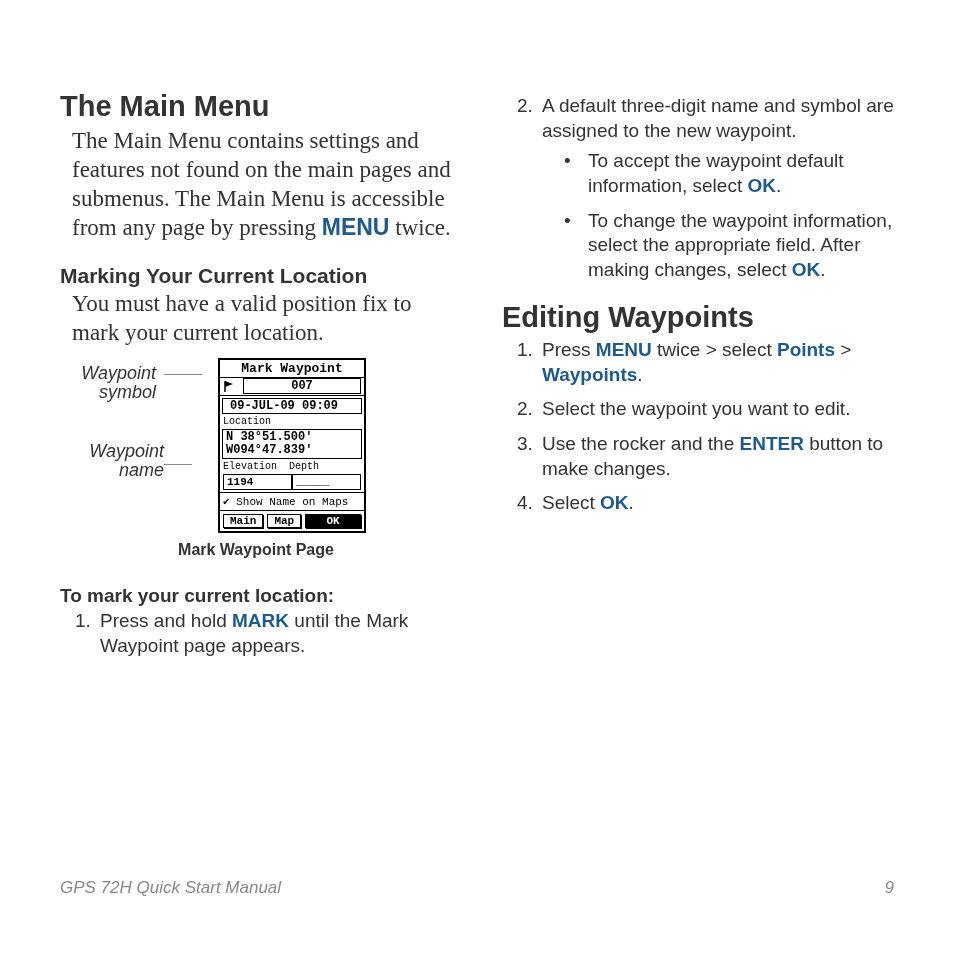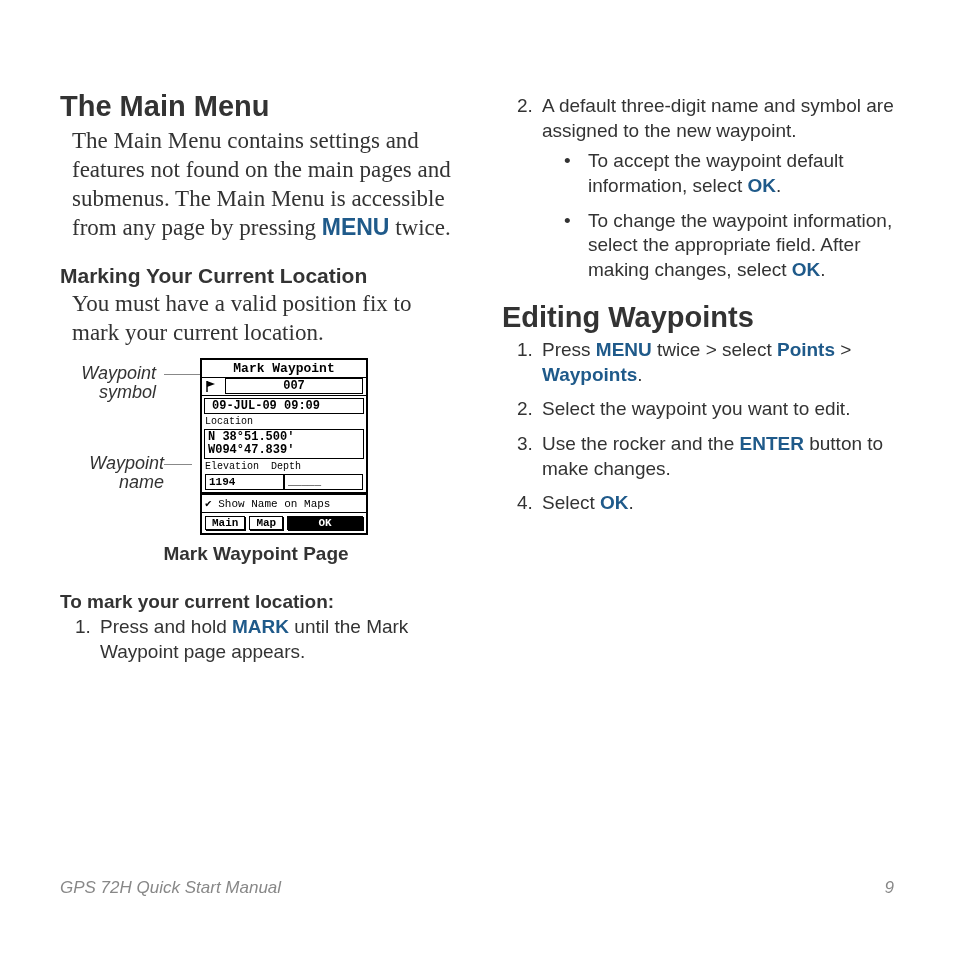--- a/index.html
+++ b/index.html
@@ -102,49 +102,49 @@
   }
   .label-symbol {
     position: absolute;
     right: 8px;
     top: 6px;
     line-height: 1.1;
   }
   .label-name {
     position: absolute;
     right: 0;
-    top: 96px;
+    top: 84px;
     line-height: 1.1;
   }
   .label-line1 {
     position: absolute;
     width: 38px;
     height: 1px;
     background: #888;
     right: -38px;
     top: 16px;
   }
   .label-line2 {
     position: absolute;
     width: 28px;
     height: 1px;
     background: #888;
     right: -28px;
     top: 106px;
   }
   .device {
     position: relative;
-    width: 168px;
+    width: 148px;
     border: 2px solid #000;
     background: #fff;
     font-family: "Courier New", monospace;
     font-size: 12px;
     color: #000;
     box-sizing: border-box;
-    margin-left: 36px;
+    margin-left: 54px;
   }
   .device .title {
     text-align: center;
     font-weight: bold;
     font-size: 13px;
     padding: 1px 0;
     border-bottom: 1px solid #000;
   }
   .device .row {
     display: flex;
@@ -186,21 +186,21 @@
   }
   .device .pair {
     display: flex;
     padding: 0 3px;
     gap: 12px;
     font-size: 10px;
   }
   .device .pairboxes {
     display: flex;
     padding: 2px 3px;
-    border-bottom: 3px solid #000000;
+    border-bottom: 1px solid #000000;
   }
   .device .pairboxes .pb {
     flex: 1;
     border: 1px solid #000;
     font-size: 11px;
     font-weight: bold;
     padding: 0 3px;
     height: 14px;
     display: flex;
     align-items: center;
@@ -224,21 +224,21 @@
     box-shadow: 1px 1px 0 #000;
   }
   .device .btn.ok {
     background: #000;
     color: #fff;
     flex: 1;
   }
   .fig-caption {
     text-align: center;
     font-weight: bold;
-    font-size: 19px;
+    font-size: 16px;
     color: #333333;
     margin: 6px 0 26px 0;
   }
   .footer {
     position: absolute;
     bottom: 56px;
     left: 60px;
     right: 60px;
     display: flex;
     justify-content: space-between;

